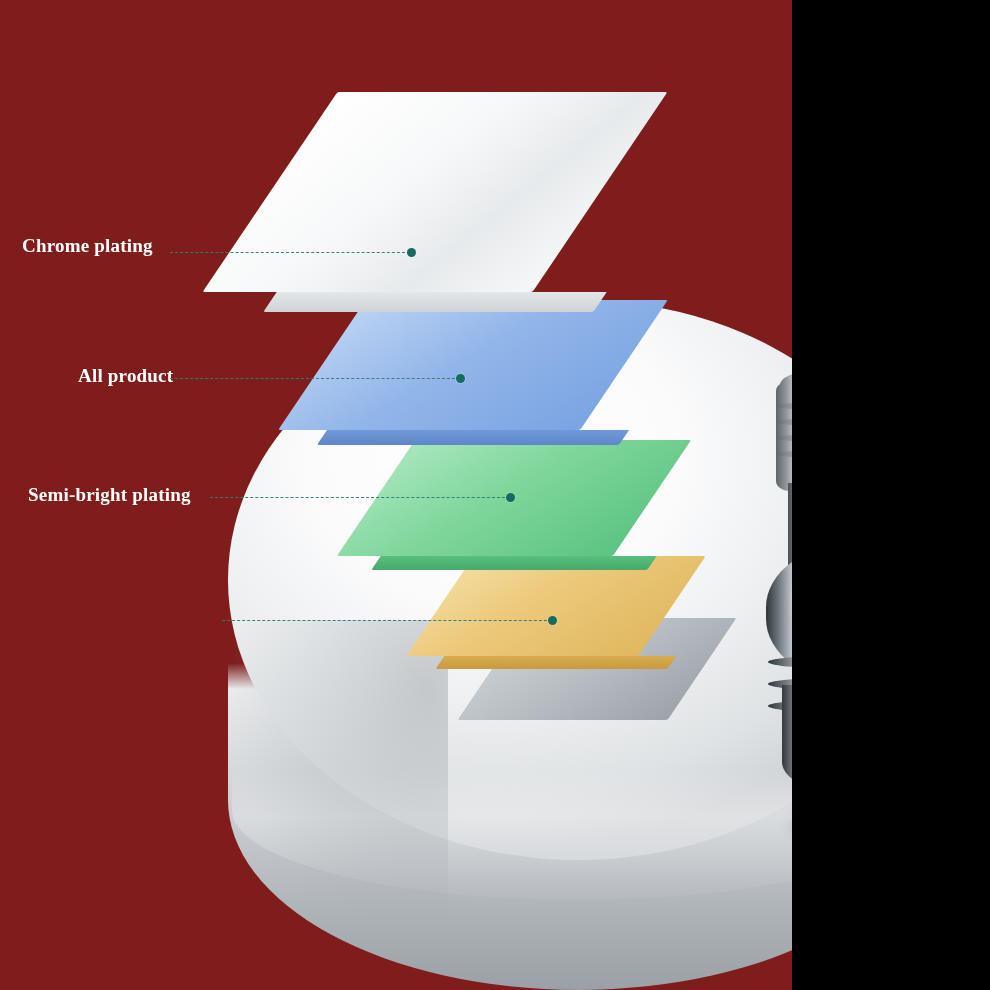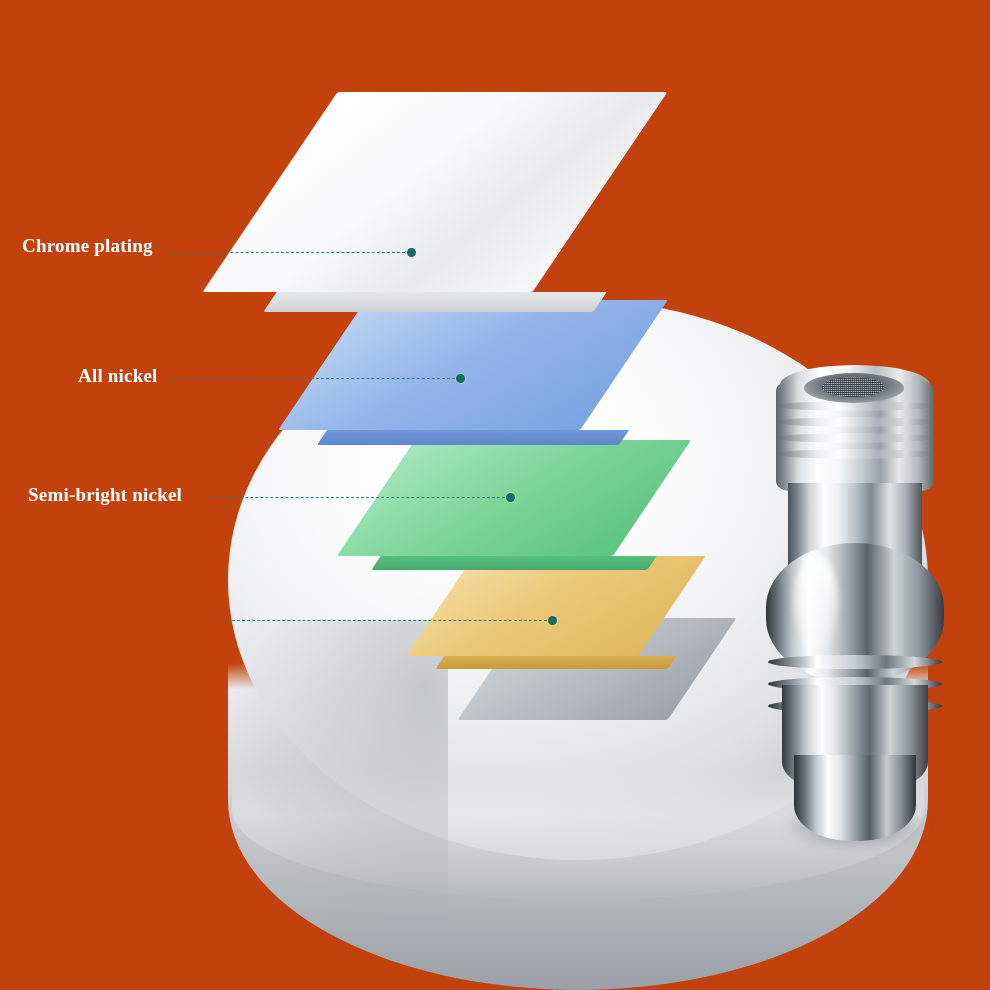--- a/index.html
+++ b/index.html
@@ -8,23 +8,23 @@
     background: #000;
   }
   body {
     width: 990px;
     height: 990px;
     overflow: hidden;
     font-family: "Liberation Serif", serif;
   }
   #stage {
     position: relative;
-    width: 990px;
+    width: 792px;
     height: 990px;
-    background: #c2410c;
+    background: #7f1d1d;
     overflow: hidden;
     text-align: center;
   }
   .platform-side {
     position: absolute;
     left: 228px;
     top: 560px;
     width: 700px;
     height: 430px;
     border-bottom-left-radius: 350px 190px;
@@ -222,24 +222,24 @@
 
   <div class="slab" style="left:270px; top:92px; width:330px; height:200px;">
     <div class="top" style="background:linear-gradient(120deg,#ffffff 0%,#f7f8f9 40%,#e7eaec 70%,#f6f7f8 100%); border-radius:2px;"></div>
     <div class="edge" style="top:200px; height:20px; background:linear-gradient(to bottom,#e4e7e9,#cfd3d6); border-radius:0 0 2px 2px;"></div>
   </div>
 
   <div class="label" style="left:22px; top:235px;">Chrome plating</div>
   <div class="lead" style="left:170px; top:252px; width:240px;"></div>
   <div class="dot" style="left:407px; top:248px;"></div>
 
-  <div class="label" style="left:78px; top:365px;">All nickel</div>
+  <div class="label" style="left:78px; top:365px;">All product</div>
   <div class="lead" style="left:170px; top:378px; width:290px;"></div>
   <div class="dot" style="left:456px; top:374px;"></div>
 
-  <div class="label" style="left:28px; top:484px;">Semi-bright nickel</div>
+  <div class="label" style="left:28px; top:484px;">Semi-bright plating</div>
   <div class="lead" style="left:210px; top:497px; width:300px;"></div>
   <div class="dot" style="left:506px; top:493px;"></div>
 
   <div class="lead" style="left:222px; top:620px; width:330px;"></div>
   <div class="dot" style="left:548px; top:616px;"></div>
 
 </div>
 
 </body></html>

